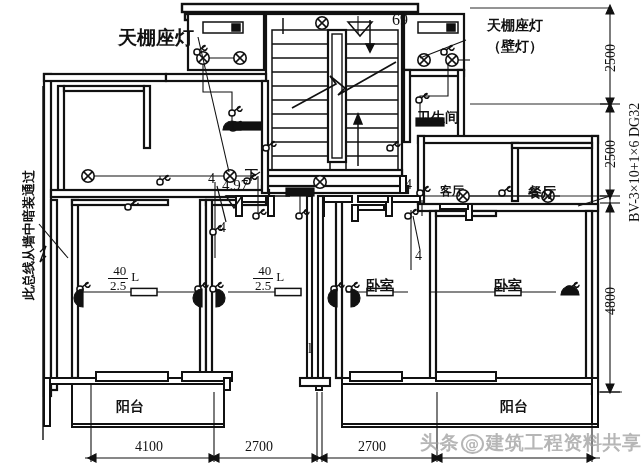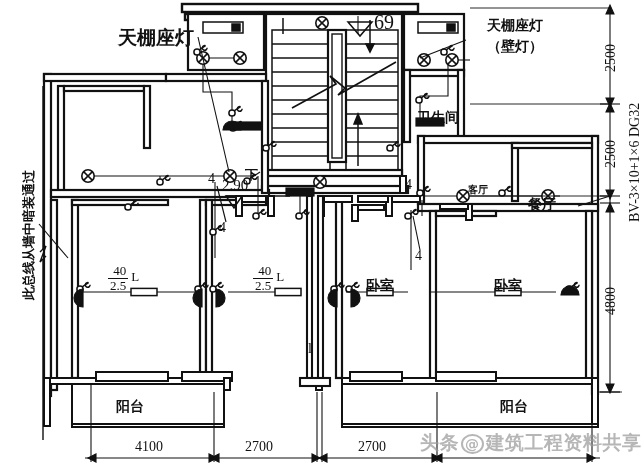--- a/index.html
+++ b/index.html
@@ -392,27 +392,27 @@
   <div class="lbl cn" style="left:118px;top:28px;font-size:19px;">天棚座灯</div>
 
   <div class="lbl cn" style="left:487px;top:18px;font-size:14px;">天棚座灯</div>
   <div class="lbl cn" style="left:487px;top:39px;font-size:14px;">（壁灯）</div>
 
   <div class="lbl cn vtext" style="left:22px;top:300px;font-size:13px;transform:rotate(-90deg);">此总线从墙中暗装通过</div>
 
   <div class="lbl num vtext" style="left:628px;top:222px;font-size:14px;transform:rotate(-90deg);">BV-3×10+1×6 DG32</div>
 
   <div class="lbl cn" style="left:245px;top:168px;font-size:13px;">下</div>
-  <div class="lbl num" style="left:222px;top:178px;font-size:15px;">2.90</div>
-
-  <div class="lbl num" style="left:374px;top:12px;font-size:20px;">69</div>
+  <div class="lbl num" style="left:222px;top:178px;font-size:15px;">4.97</div>
+
+  <div class="lbl num" style="left:392px;top:12px;font-size:16px;">69</div>
 
   <div class="lbl cn" style="left:417px;top:110px;font-size:14px;">卫生间</div>
-  <div class="lbl cn" style="left:468px;top:185px;font-size:10px;">客厅</div>
-  <div class="lbl cn" style="left:528px;top:185px;font-size:14px;margin-top:12px;">餐厅</div>
+  <div class="lbl cn" style="left:440px;top:185px;font-size:12px;">客厅</div>
+  <div class="lbl cn" style="left:528px;top:185px;font-size:14px;">餐厅</div>
   <div class="lbl cn" style="left:366px;top:278px;font-size:14px;">卧室</div>
   <div class="lbl cn" style="left:494px;top:278px;font-size:14px;">卧室</div>
   <div class="lbl cn" style="left:116px;top:399px;font-size:14px;">阳台</div>
   <div class="lbl cn" style="left:500px;top:399px;font-size:14px;">阳台</div>
 
   <div class="lbl num" style="left:208px;top:172px;font-size:14px;">4</div>
   <div class="lbl num" style="left:219px;top:221px;font-size:14px;">4</div>
   <div class="lbl num" style="left:405px;top:178px;font-size:14px;">4</div>
   <div class="lbl num" style="left:415px;top:249px;font-size:14px;">4</div>
   <div class="lbl num" style="left:308px;top:342px;font-size:14px;">l</div>

